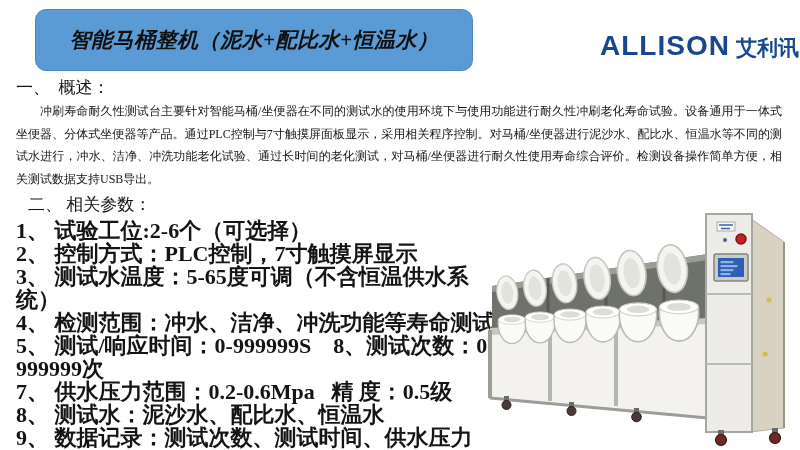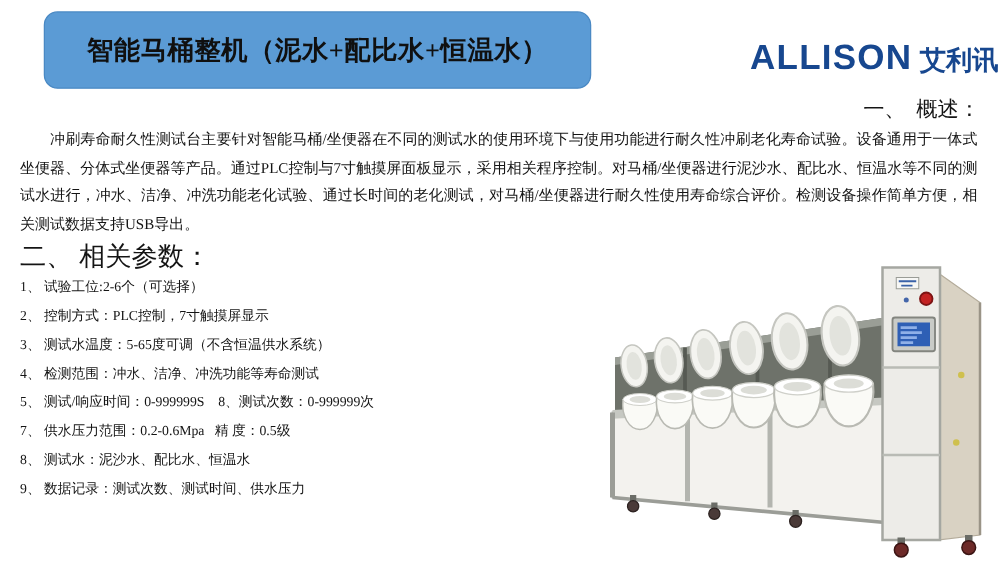--- a/index.html
+++ b/index.html
@@ -25,20 +25,21 @@
     justify-content: center;
     align-items: center;
   }
   .title-line {
     font-size: 21px;
     font-weight: bold;
     line-height: 28px;
     color: #101010;
     letter-spacing: 0.5px;
     white-space: nowrap;
+    font-style: italic;
   }
   .logo {
     position: absolute;
     left: 600px; top: 30px;
     white-space: nowrap;
     font-family: "Liberation Sans", "DejaVu Sans", sans-serif;
     color: #17478f;
   }
   .logo-en {
     font-size: 28px;
@@ -60,40 +61,41 @@
   }
   .content {
     position: absolute;
     left: 16px; top: 76px;
     width: 768px;
   }
   .heading {
     font-size: 17px;
     line-height: 24px;
     white-space: pre-wrap;
-    text-align: right;
   }
   .para {
     font-size: 12px;
     line-height: 22.5px;
     text-align: justify;
     text-indent: 2em;
     width: 766px;
   }
   .heading-2 {
-    font-size: 21px;
+    font-size: 17px;
     line-height: 24px;
     margin-top: 3px;
     white-space: pre-wrap;
+    margin-left: 12px;
   }
   .param-list { margin-top: 2px; width: 480px; }
   .param {
-    font-size: 11px;
+    font-size: 22px;
     line-height: 23px;
     white-space: pre-wrap;
+    font-weight: bold;
   }
   .photo {
     position: absolute;
     left: 478px; top: 204px;
     width: 322px; height: 246px;
   }
 </style>
 </head>
 <body>
 

